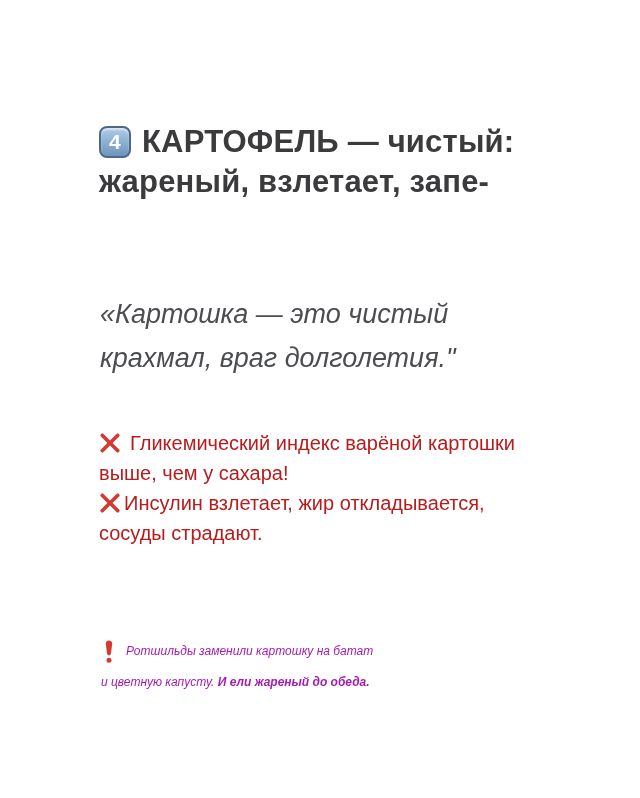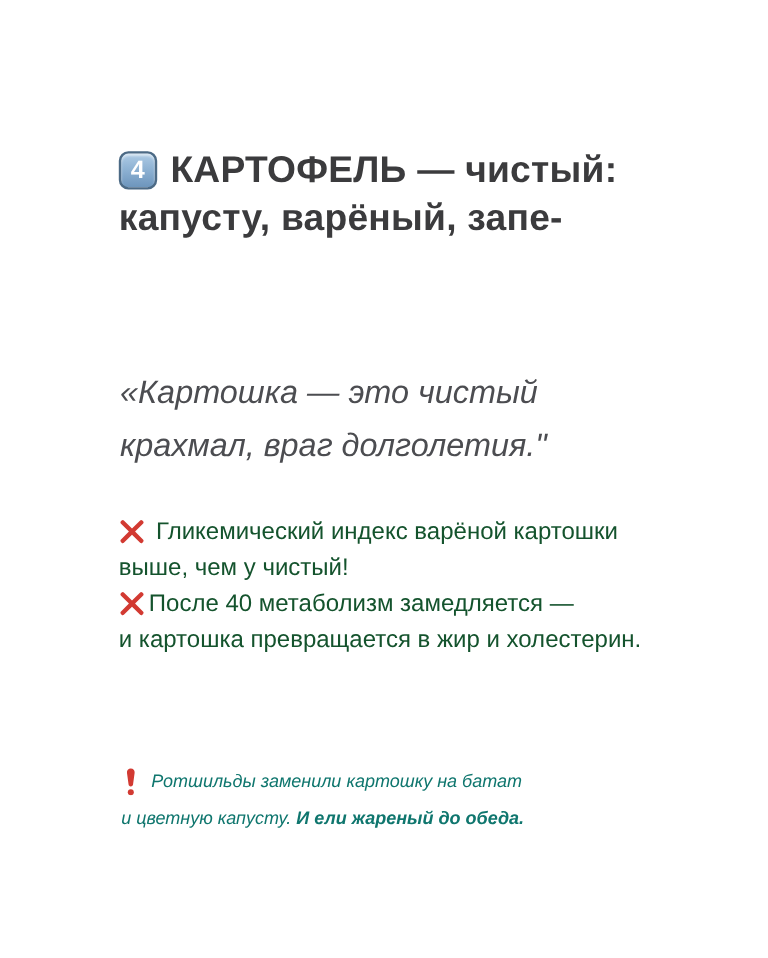--- a/index.html
+++ b/index.html
@@ -47,36 +47,36 @@
     font-size: 21px;
     font-weight: 700;
     flex: 0 0 auto;
     box-sizing: border-box;
   }
 
   
   .quote {
     position: absolute;
     left: 100px;
-    top: 305px;
+    top: 292px;
     width: 480px;
     color: #4c4d51;
     font-size: 27px;
     font-style: italic;
     line-height: 44px;
     font-weight: 400;
   }
 
   
   .warnings {
     position: absolute;
     left: 99px;
     top: 428px;
     width: 490px;
-    color: #14532d;
+    color: #b91c1c;
     font-size: 20px;
     line-height: 30px;
   }
   .wline { min-height: 30px; }
   .wline.first {
     display: flex;
     align-items: center;
   }
   .emoji-x {
     display: inline-flex;
@@ -87,22 +87,22 @@
   }
   .emoji-x.gap { margin-right: 9px; }
   .emoji-x svg { width: 100%; height: 100%; }
 
   
   .note {
     position: absolute;
     left: 101px;
     top: 636px;
     width: 480px;
-    color: #0f766e;
-    font-size: 15px;
+    color: #a21caf;
+    font-size: 12px;
     font-style: italic;
     line-height: 31px;
   }
   .note-line1 {
     display: flex;
     align-items: center;
   }
   .emoji-excl {
     display: inline-flex;
     width: 12px;
@@ -116,54 +116,54 @@
 </head>
 <body>
 
 <div class="page">
 
   <div class="heading">
     <div class="heading-line1">
       <span class="keycap">4</span>
       <span>КАРТОФЕЛЬ — чистый:</span>
     </div>
-    <div>капусту, варёный, запе-</div>
+    <div>жареный, взлетает, запе-</div>
   </div>
 
   <div class="quote">
     <div>«Картошка — это чистый</div>
     <div>крахмал, враг долголетия."</div>
   </div>
 
   <div class="warnings">
 
     <div class="warning-item">
       <div class="wline first">
         <span class="emoji-x gap">
           <svg viewBox="0 0 24 24">
               <path fill="#d23a32" d="M4.6 1.8 L12 9.2 L19.4 1.8 Q20.4 1 21.4 1.9 L22.1 2.6 Q23 3.6 22.2 4.6 L14.8 12 L22.2 19.4 Q23 20.4 22.1 21.4 L21.4 22.1 Q20.4 23 19.4 22.2 L12 14.8 L4.6 22.2 Q3.6 23 2.6 22.1 L1.9 21.4 Q1 20.4 1.8 19.4 L9.2 12 L1.8 4.6 Q1 3.6 1.9 2.6 L2.6 1.9 Q3.6 1 4.6 1.8 Z"></path>
             </svg>
         </span>
         <span>Гликемический индекс варёной картошки</span>
       </div>
-      <div class="wline">выше, чем у чистый!</div>
+      <div class="wline">выше, чем у сахара!</div>
     </div>
-
 
     <div class="warning-item">
       <div class="wline first">
         <span class="emoji-x">
           <svg viewBox="0 0 24 24">
               <path fill="#d23a32" d="M4.6 1.8 L12 9.2 L19.4 1.8 Q20.4 1 21.4 1.9 L22.1 2.6 Q23 3.6 22.2 4.6 L14.8 12 L22.2 19.4 Q23 20.4 22.1 21.4 L21.4 22.1 Q20.4 23 19.4 22.2 L12 14.8 L4.6 22.2 Q3.6 23 2.6 22.1 L1.9 21.4 Q1 20.4 1.8 19.4 L9.2 12 L1.8 4.6 Q1 3.6 1.9 2.6 L2.6 1.9 Q3.6 1 4.6 1.8 Z"></path>
             </svg>
         </span>
-        <span>После 40 метаболизм замедляется —</span>
+        <span>Инсулин взлетает, жир откладывается,</span>
       </div>
-      <div class="wline">и картошка превращается в жир и холестерин.</div>
+      <div class="wline">сосуды страдают.</div>
     </div>
+
 
   </div>
 
   <div class="note">
     <div class="note-line1">
       <span class="emoji-excl">
         <svg viewBox="0 0 12 23">
           <path fill="#d23a32" d="M6 0.5 C8 0.5 9.4 1.9 9.2 3.9 L7.9 13.6 C7.8 14.7 7 15.4 6 15.4 C5 15.4 4.2 14.7 4.1 13.6 L2.8 3.9 C2.6 1.9 4 0.5 6 0.5 Z"></path>
           <circle fill="#d23a32" cx="6" cy="20.2" r="2.5"></circle>
         </svg>

